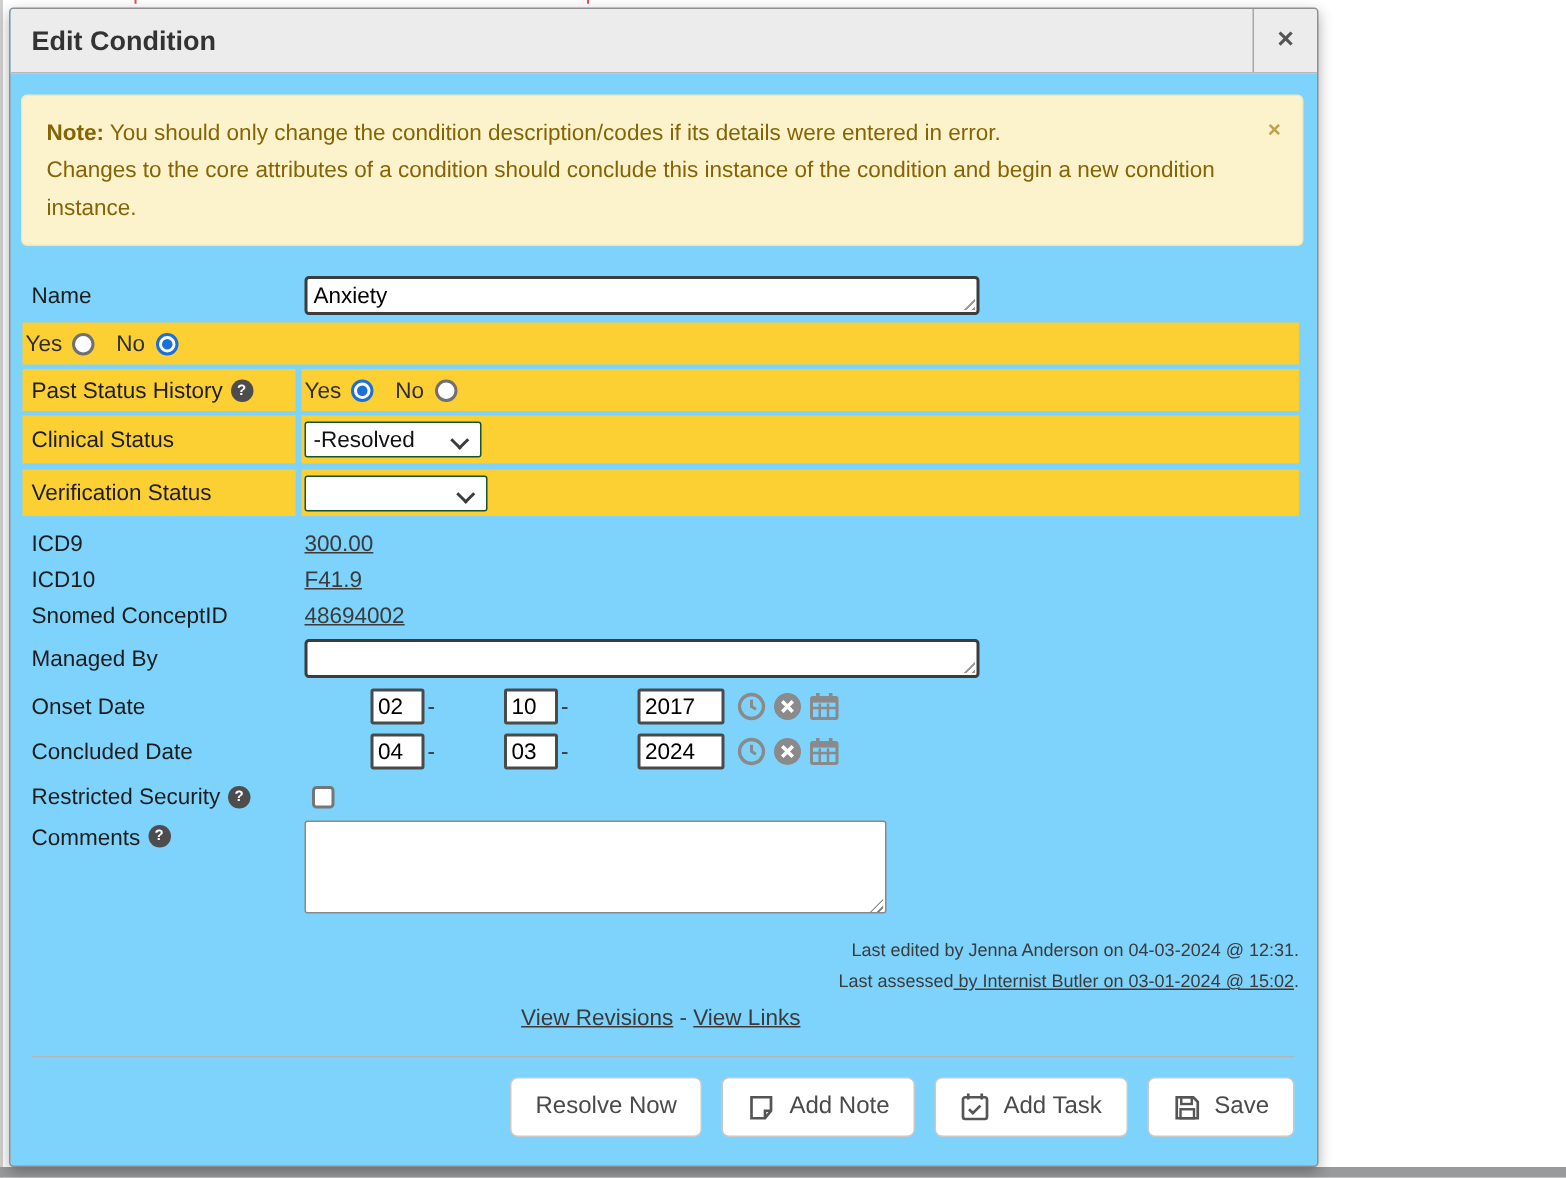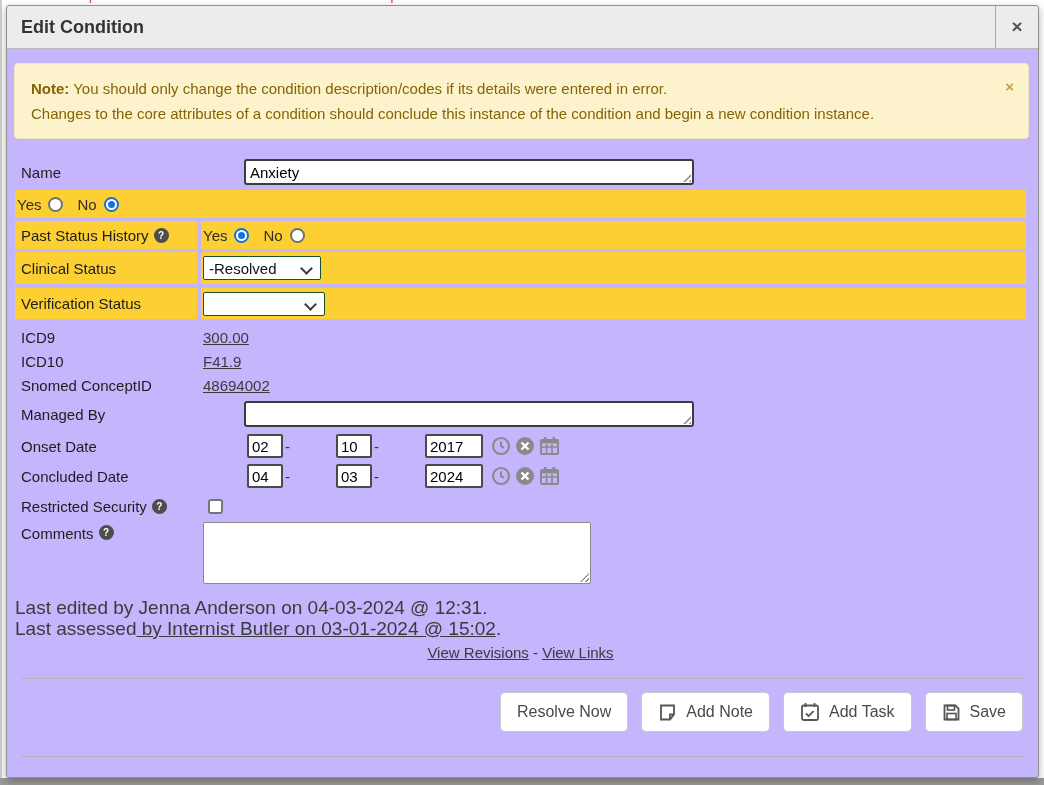--- a/index.html
+++ b/index.html
@@ -6,21 +6,21 @@
   html,body { width:1044px; height:785px; background:#ffffff; overflow:hidden;
               font-family:"Liberation Sans", sans-serif; color:#2e2e2e; }
 
   
   .top-strip { position:absolute; left:0; top:0; width:1044px; height:5px; overflow:hidden; background:#fff; }
   .top-strip span { position:absolute; left:4px; top:-14px; font-size:15px; color:#d9534f; white-space:nowrap; letter-spacing:2px; }
   .left-edge { position:absolute; left:0; top:0; width:2px; height:785px; background:#cfcfcf; }
   .bottom-strip { position:absolute; left:0; top:778px; width:1044px; height:7px; background:#9a9a9a; }
 
   
-  .modal { position:absolute; left:6px; top:5px; width:1033px; height:773px; background:#c4b5fd;
+  .modal { position:absolute; left:6px; top:5px; width:873px; height:773px; background:#7dd3fc;
            border:1px solid #8f8f8f; border-radius:3px; box-shadow:0 3px 9px rgba(0,0,0,.3); overflow:hidden; }
   .mhead { height:43px; background:#ececec; border-bottom:1px solid #b9b9b9; display:flex; align-items:stretch; }
   .mtitle { flex:1; display:flex; align-items:center; padding-left:14px; font-size:18px; font-weight:bold; color:#333; }
   .mclose { width:43px; border-left:1px solid #a8a8a8; display:flex; align-items:center; justify-content:center;
             font-size:19px; font-weight:bold; color:#555; cursor:pointer; }
 
   
   .note { margin:14px 9px 18px 7px; background:#fcf3cd; border:1px solid #f3e6b8; border-radius:4px;
           padding:12px 16px; color:#856404; font-size:15px; line-height:25px; position:relative; }
   .note b { font-weight:bold; }
@@ -33,21 +33,21 @@
             padding-left:6px; margin-right:4px; font-size:15px; color:#1d1d1d; gap:5px; }
   .fval { flex:1; align-self:stretch; display:flex; align-items:center; padding-left:2px; font-size:15px; }
   .yellow { margin-bottom:3px; }
   .yellow .flabel, .yellow .fval { background:#fccf33; }
   .h28 { min-height:28px; } .h31 { min-height:31px; } .h32 { min-height:32px; }
 
   .qicon { width:15px; height:15px; border-radius:50%; background:#4d4d4d; color:#fff; font-size:10px; font-weight:bold;
            display:inline-flex; align-items:center; justify-content:center; flex:0 0 15px; }
 
   .txt { border:2px solid #3c3c3c; border-radius:3px; height:26px; width:450px; padding:0 4px;
-         font-size:15px; font-family:"Liberation Sans", sans-serif; position:relative; background:#fff;margin-left:41px; }
+         font-size:15px; font-family:"Liberation Sans", sans-serif; position:relative; background:#fff; }
   .grip-wrap { position:relative; display:inline-block; }
   .grip { position:absolute; right:3px; bottom:3px; width:8px; height:8px;
           background:repeating-linear-gradient(135deg, transparent 0 2px, #9a9a9a 2px 3.6px);
           clip-path:polygon(100% 0, 100% 100%, 0 100%); }
 
   .radio { width:15px; height:15px; border:2px solid #707070; border-radius:50%; background:#fff;
            display:inline-block; position:relative; margin:0 14px 0 7px; }
   .radio.on { border-color:#1b6fd8; }
   .radio.on::after { content:''; position:absolute; inset:2px; background:#1b6fd8; border-radius:50%; }
   .ropt { display:flex; align-items:center; }
@@ -70,21 +70,21 @@
 
   .comments-row { align-items:flex-start; margin-top:4px; }
   .comments-row .flabel { align-items:flex-start; padding-top:3px; }
   .ta { width:388px; height:62px; border:1px solid #8a8a8a; border-radius:2px; resize:none;
         font-family:"Liberation Sans", sans-serif; font-size:15px; padding:3px 5px; }
   .ta-grip { position:absolute; right:2px; bottom:5px; width:9px; height:9px;
              background:repeating-linear-gradient(135deg, transparent 0 2.2px, #8a8a8a 2.2px 3.6px);
              clip-path:polygon(100% 0, 100% 100%, 0 100%); }
 
   
-  .meta { text-align:left; font-size:19px; color:#3b3b3b; line-height:21px; margin-top:10px; }
+  .meta { text-align:right; font-size:12px; color:#3b3b3b; line-height:21px; margin-top:10px; }
   .meta a, .vlinks a { color:#3b3b3b; text-decoration:underline; cursor:pointer; }
   .vlinks { text-align:center; font-size:15px; color:#3b3b3b; margin-top:5px; }
   .hr1 { border:none; border-top:1px solid #b5b5b5; margin:17px 3px 0 6px; }
   .btnrow { display:flex; justify-content:flex-end; gap:13px; padding:13px 3px 0 0; }
   .btn { display:flex; align-items:center; gap:9px; background:#fff; border:1px solid #c9c9c9; border-radius:5px;
          padding:0 16px; height:40px; font-size:16px; color:#4a4a4a; font-family:"Liberation Sans", sans-serif; cursor:pointer; }
   .btn svg { display:block; }
   .hr2 { border:none; border-top:1px solid #b5b5b5; margin:24px 3px 0 6px; }
 </style>
 </head>

